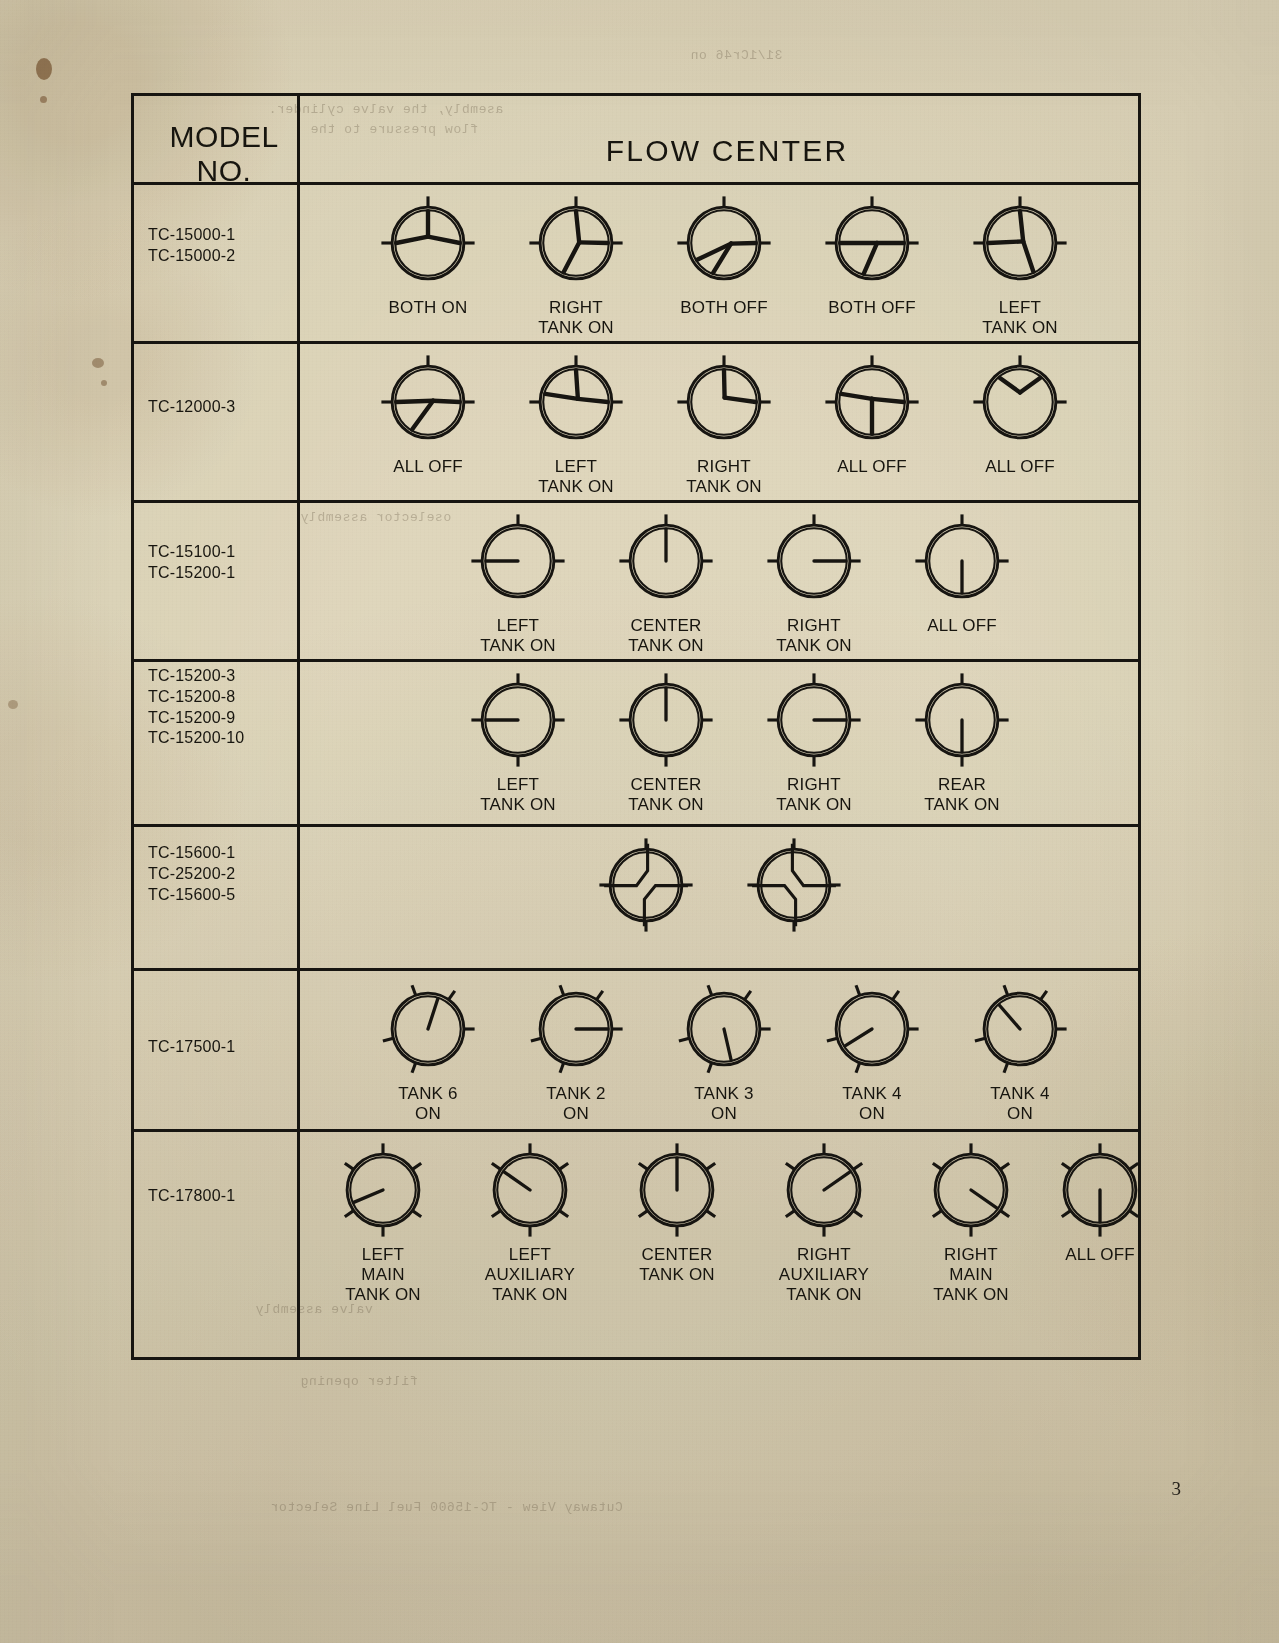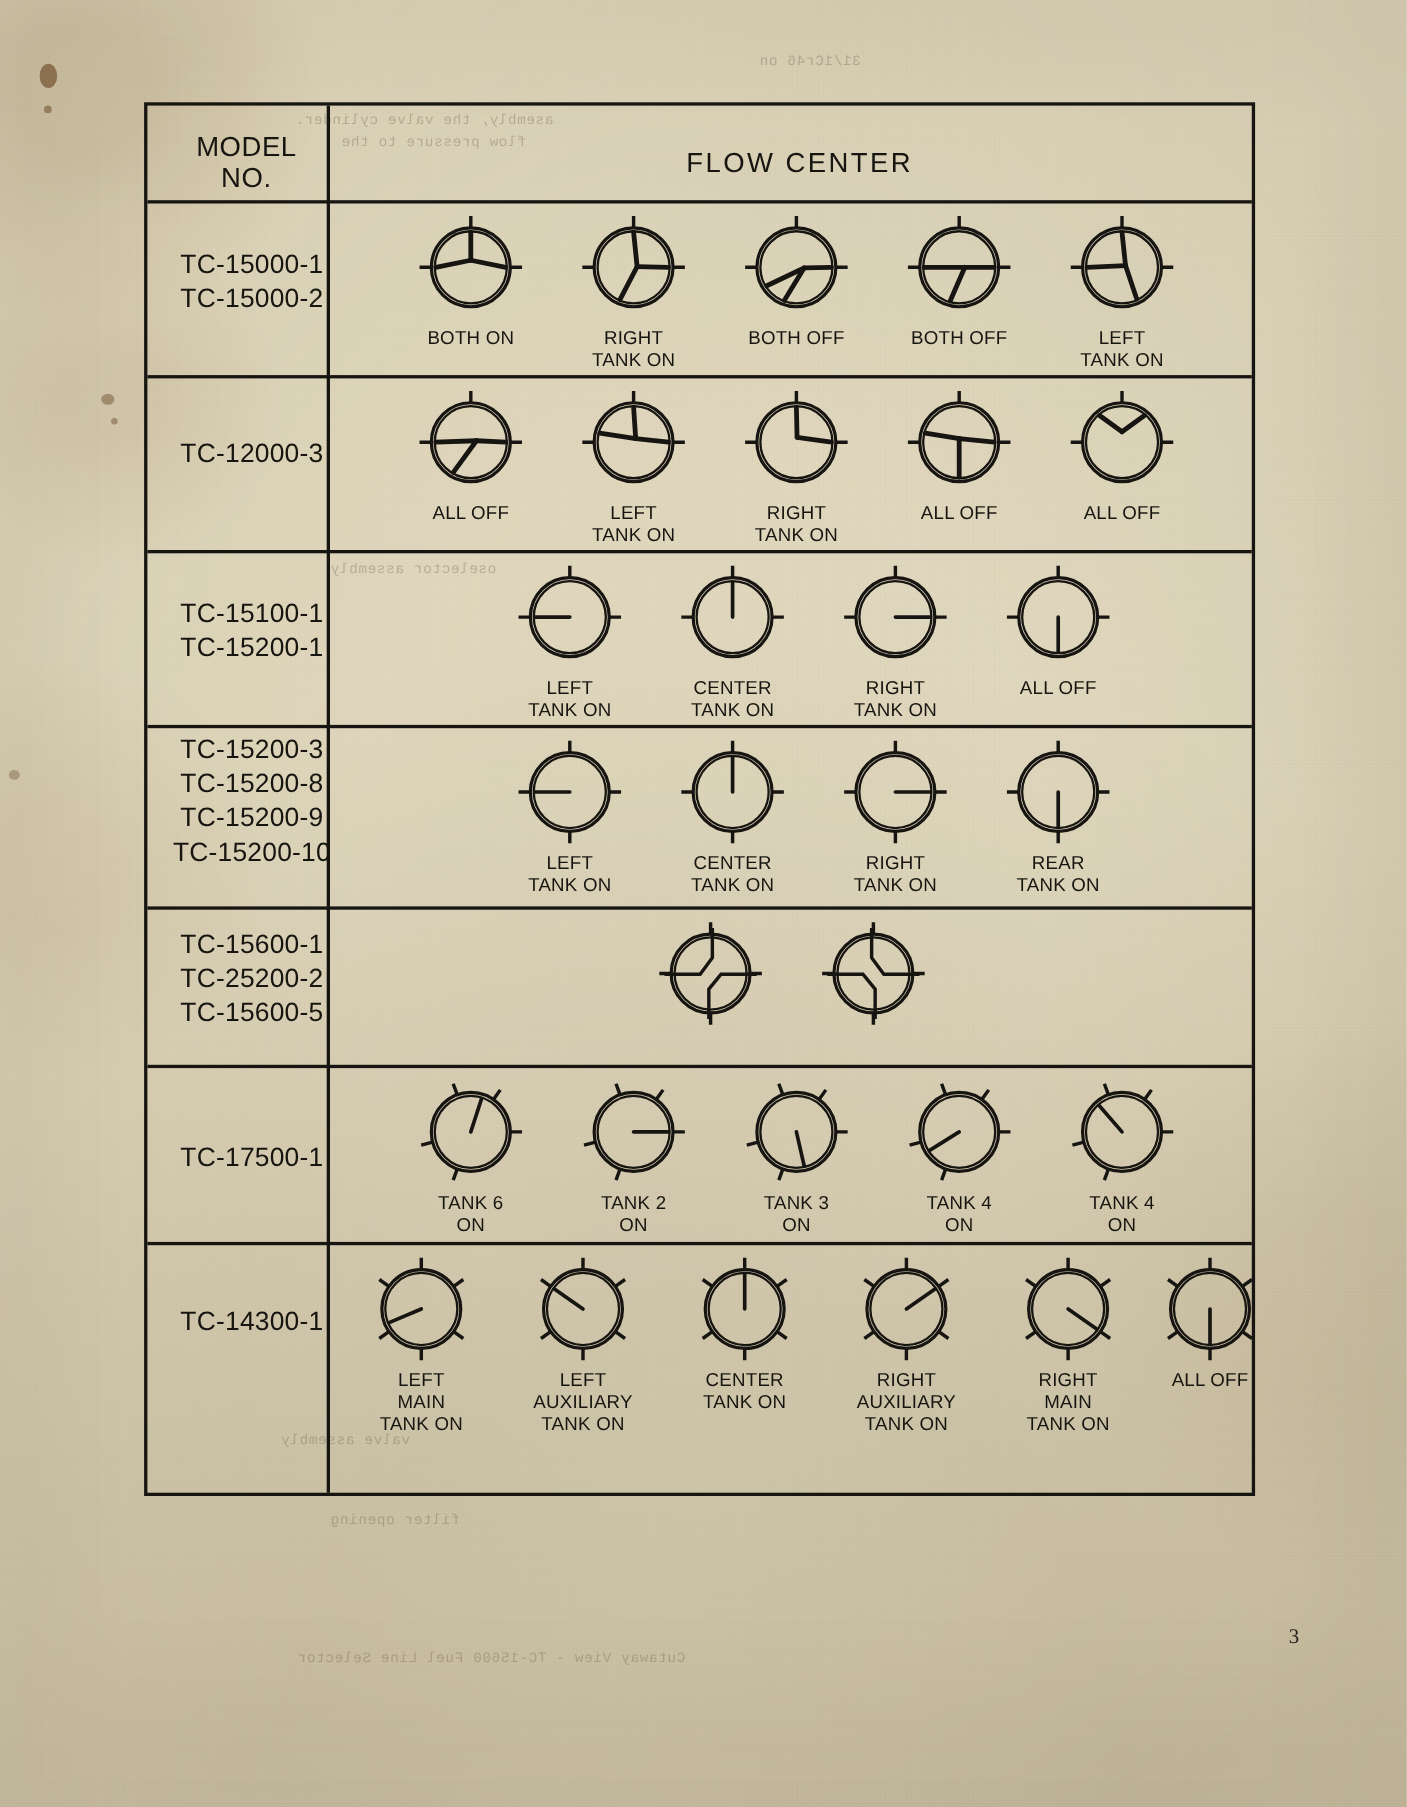--- a/index.html
+++ b/index.html
@@ -43,28 +43,28 @@
   
   #table-frame{
     position:absolute;left:131px;top:93px;width:1010px;height:1267px;
     border:3px solid #171511;box-sizing:border-box;
   }
   .hline{position:absolute;left:0;width:100%;height:3px;background:#171511;}
   .vline{position:absolute;top:0;width:3px;background:#171511;}
 
   .colhdr{
     position:absolute;color:#17150f;letter-spacing:.5px;
-    font-size:25px;text-align:center;line-height:1.12;
+    font-size:30px;text-align:center;line-height:1.12;
   }
   #hdr-model{left:10px;top:24px;width:160px;}
   #hdr-flow{left:180px;top:38px;width:826px;letter-spacing:2.2px;}
 
   .model-cell{
     position:absolute;left:14px;width:162px;color:#17150f;
-    font-size:24px;line-height:1.30;letter-spacing:.2px;white-space:nowrap;text-align:center;
+    font-size:16px;line-height:1.30;letter-spacing:.2px;white-space:nowrap;
   }
 
   .row-area{position:absolute;left:172px;width:835px;}
   .valves{position:relative;width:100%;height:100%;}
   .valve-cell{position:absolute;top:0;text-align:center;}
   .valve-svg{display:block;margin:0 auto;}
   .valve-label{
     color:#17150f;font-size:17px;line-height:1.17;letter-spacing:.2px;
     margin-top:3px;white-space:pre-line;
   }
@@ -132,21 +132,21 @@
     <div class="model-cell" style="top:446px;white-space:pre-line;">TC-15100-1
 TC-15200-1</div>
     <div class="model-cell" style="top:570px;white-space:pre-line;">TC-15200-3
 TC-15200-8
 TC-15200-9
 TC-15200-10</div>
     <div class="model-cell" style="top:747px;white-space:pre-line;">TC-15600-1
 TC-25200-2
 TC-15600-5</div>
     <div class="model-cell" style="top:941px;white-space:pre-line;">TC-17500-1</div>
-    <div class="model-cell" style="top:1090px;white-space:pre-line;">TC-14300-1</div>
+    <div class="model-cell" style="top:1090px;white-space:pre-line;">TC-17800-1</div>
 
     <div class="row-area" style="top:95px;height:148px;">
         <div class="valves">
           <div class="valve-cell" style="left: 47px; width: 150px;">
             <svg class="valve-svg" width="104" height="104" viewBox="0 0 104 104">
               <line x1="52.0" y1="16.1" x2="52.0" y2="5.4" stroke="#171511" stroke-width="3.12" stroke-linecap="butt"></line>
               <line x1="87.9" y1="52.0" x2="98.6" y2="52.0" stroke="#171511" stroke-width="3.12" stroke-linecap="butt"></line>
               <line x1="16.1" y1="52.0" x2="5.4" y2="52.0" stroke="#171511" stroke-width="3.12" stroke-linecap="butt"></line>
               <circle cx="52" cy="52" r="35.879999999999995" fill="none" stroke="#171511" stroke-width="2.912"></circle>
               <circle cx="52" cy="52" r="32.76" fill="none" stroke="#171511" stroke-width="2.08"></circle>

